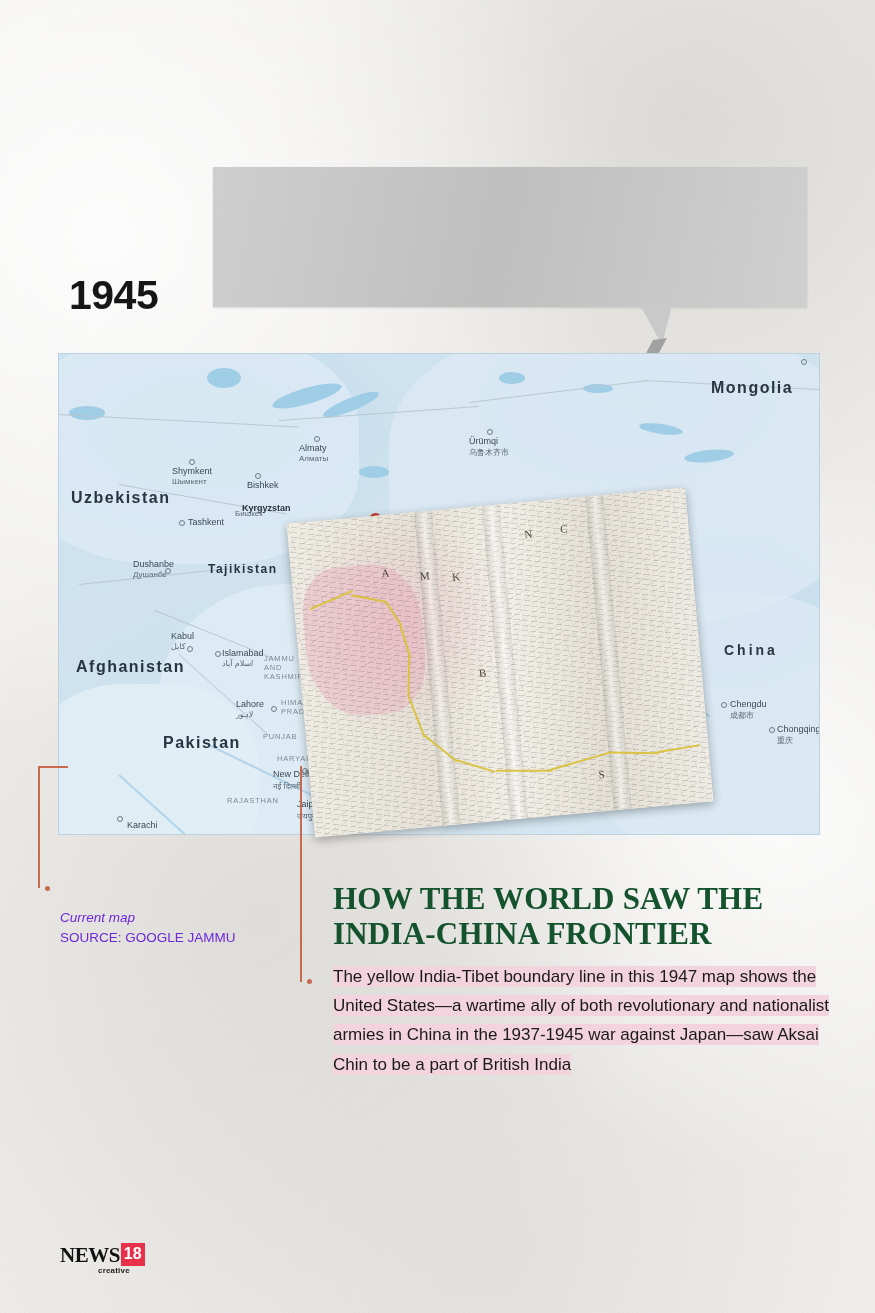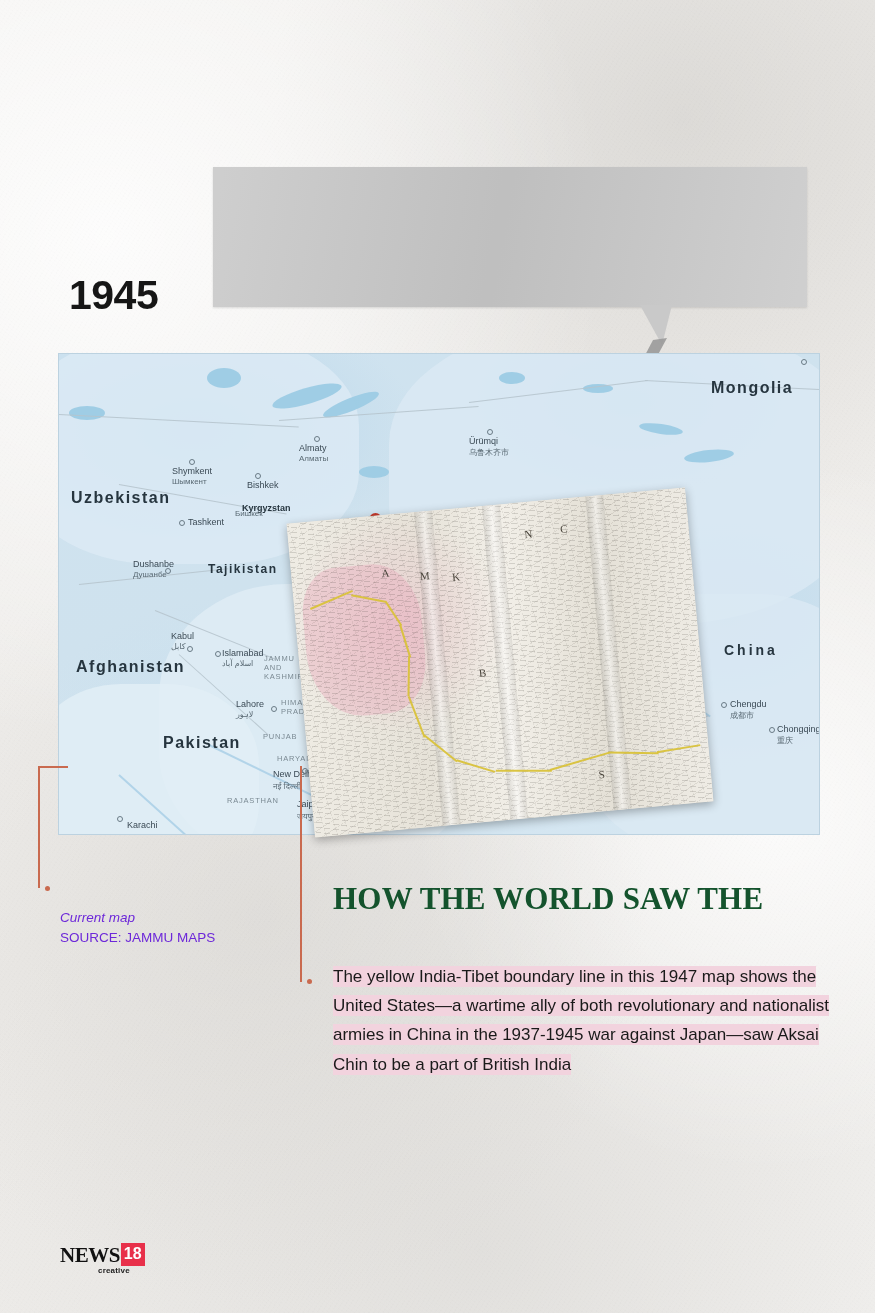--- a/index.html
+++ b/index.html
@@ -489,28 +489,29 @@
   <div class="old-map-letter" style="left:288px; top:272px;">S</div>
   <div class="old-map-letter" style="left:178px; top:160px;">B</div>
 </div>
 
 <div class="anno-line" style="left:38px; top:766px; width:1.5px; height:122px;"></div>
 <div class="anno-line" style="left:38px; top:766px; width:30px; height:1.5px;"></div>
 <div class="anno-dot" style="left:45px; top:886px;"></div>
 
 <div class="source-caption">
   <div class="it">Current map</div>
-  <div>SOURCE: JAMMU MAPS</div>
+  <div>SOURCE: GOOGLE JAMMU</div>
 </div>
 
 <div class="anno-line" style="left:300px; top:766px; width:1.5px; height:216px;"></div>
 <div class="anno-dot" style="left:307px; top:979px;"></div>
 
 <div class="headline">
   <div>HOW THE WORLD SAW THE</div>
+  <div>INDIA-CHINA FRONTIER</div>
 </div>
 
 <div class="body-copy">
   <span class="hl">The yellow India-Tibet boundary line in this 1947 map shows the United States—a wartime ally of both revolutionary and nationalist armies in China in the 1937-1945 war against Japan—saw Aksai Chin to be a part of British India</span>
 </div>
 
 <div class="logo">
   <span class="logo-news">NEWS</span>
   <span class="logo-18">18</span>
   <span class="logo-creative">creative</span>

